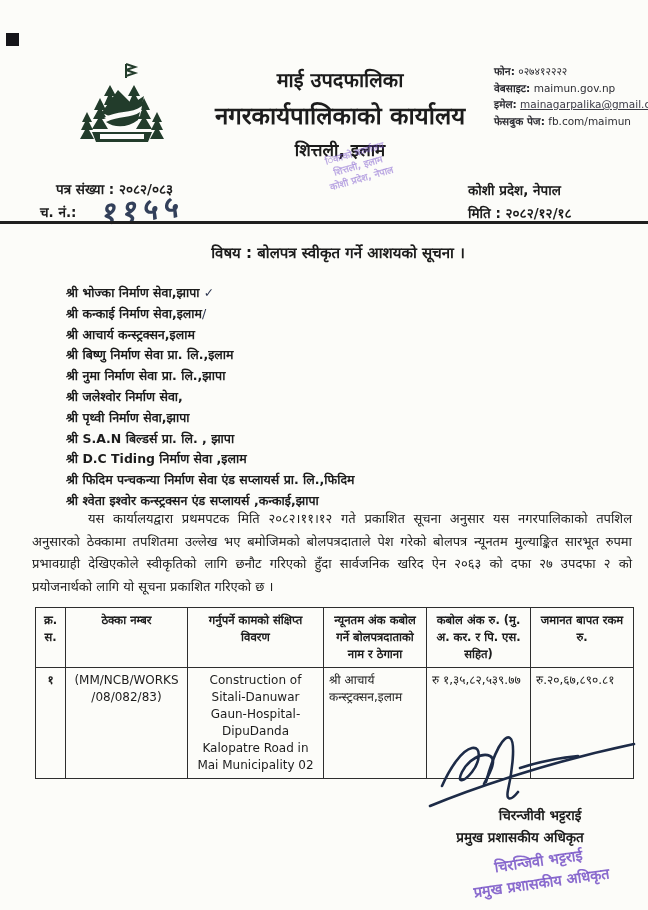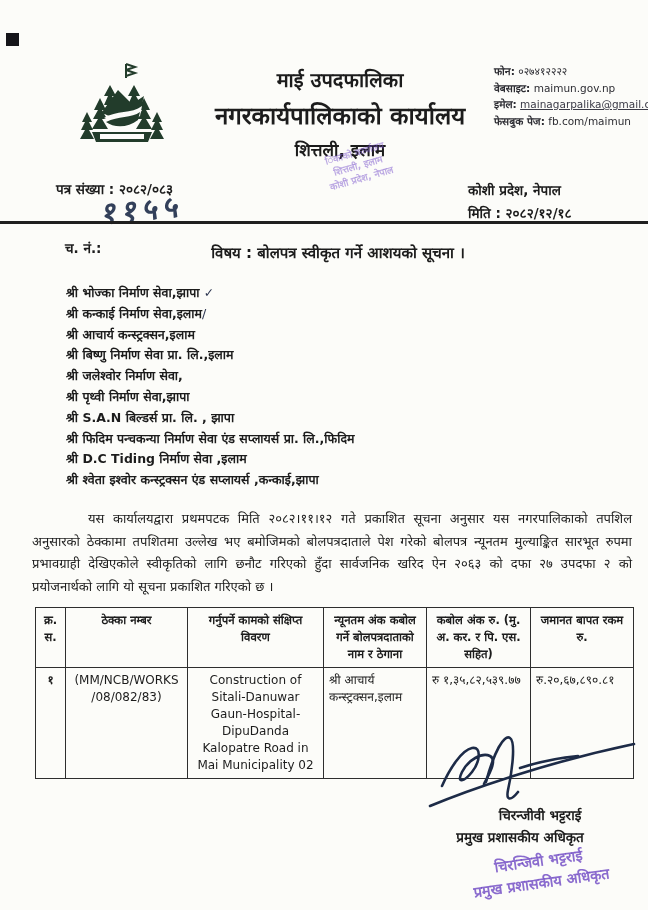--- a/index.html
+++ b/index.html
@@ -21,21 +21,21 @@
   .contact{left:494px;top:63px;width:160px;font-size:10.5px;line-height:16.5px;color:#2d2d33;white-space:nowrap;}
   .contact .lbl{font-weight:600;}
   .contact .email-v{text-decoration:underline;color:#3a3a46;}
   .hstamp{
     left:288px;top:146px;width:140px;text-align:center;
     color:rgba(124,86,205,0.5);font-size:9.5px;line-height:13px;
     transform:rotate(-16deg);font-weight:600;
   }
   
   .ref1{left:56px;top:180px;font-size:13.5px;font-weight:600;}
-  .ref2{left:65px;top:203px;font-size:13.5px;font-weight:600;margin-top:36px;}
+  .ref2{left:40px;top:203px;font-size:13.5px;font-weight:600;}
   .disp-no{
     left:102px;top:188px;font-size:30px;font-weight:700;color:#33405a;
     transform:rotate(-5deg) skewX(-10deg);letter-spacing:5px;
     font-family:"DejaVu Sans","Liberation Sans",sans-serif;
   }
   .prov{left:468px;top:181px;font-size:13.5px;font-weight:600;}
   .date{left:468px;top:204px;font-size:13.5px;font-weight:600;}
   .toprule{left:0;top:221px;width:648px;height:3px;background:#1f1f1f;}
   
   .subject{left:0;top:242px;width:648px;text-align:center;font-size:15px;font-weight:700;padding-left:14px;}
@@ -153,25 +153,26 @@
   </div>
   <div class="abs toprule"></div>
 
   <div class="abs subject dev">विषय : बोलपत्र स्वीकृत गर्ने आशयको सूचना ।</div>
 
   <div class="abs addr dev">
     <div><span>श्री भोज्का निर्माण सेवा,झापा</span> <span class="mark">✓</span></div>
     <div><span>श्री कन्काई निर्माण सेवा,इलाम</span><span class="mark">∕</span></div>
     <div>श्री आचार्य कन्स्ट्रक्सन,इलाम</div>
     <div>श्री बिष्णु निर्माण सेवा प्रा. लि.,इलाम</div>
+    <div>श्री नुमा निर्माण सेवा प्रा. लि.,झापा</div>
     <div>श्री जलेश्वोर निर्माण  सेवा,</div>
     <div>श्री पृथ्वी निर्माण सेवा,झापा</div>
     <div>श्री S.A.N बिल्डर्स प्रा. लि. , झापा</div>
+    <div>श्री D.C Tiding निर्माण सेवा ,इलाम</div>
     <div>श्री फिदिम पन्चकन्या निर्माण सेवा एंड सप्लायर्स प्रा. लि.,फिदिम</div>
-    <div>श्री D.C Tiding निर्माण सेवा ,इलाम</div>
     <div>श्री श्वेता इश्वोर कन्स्ट्रक्सन एंड सप्लायर्स ,कन्काई,झापा</div>
   </div>
 
   <div class="abs body-par dev">यस कार्यालयद्वारा प्रथमपटक मिति २०८२।११।१२ गते प्रकाशित सूचना अनुसार यस नगरपालिकाको तपशिल अनुसारको ठेक्कामा तपशितमा उल्लेख भए बमोजिमको बोलपत्रदाताले पेश गरेको बोलपत्र न्यूनतम मुल्याङ्कित सारभूत रुपमा प्रभावग्राही देखिएकोले स्वीकृतिको लागि छनौट गरिएको हुँदा सार्वजनिक खरिद ऐन २०६३ को दफा २७ उपदफा २ को प्रयोजनार्थको लागि यो सूचना प्रकाशित गरिएको छ ।</div>
 
   <table class="main">
     <colgroup>
       <col class="c0">
         <col class="c1">
         <col class="c2">

